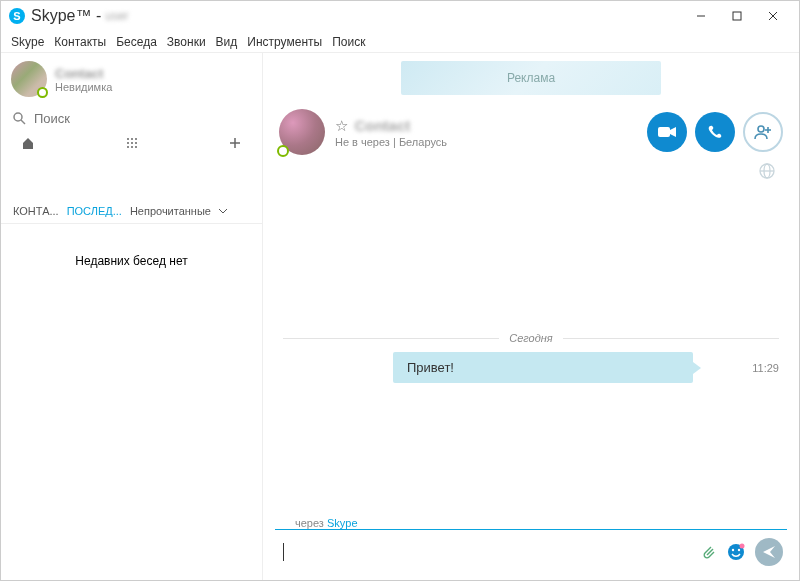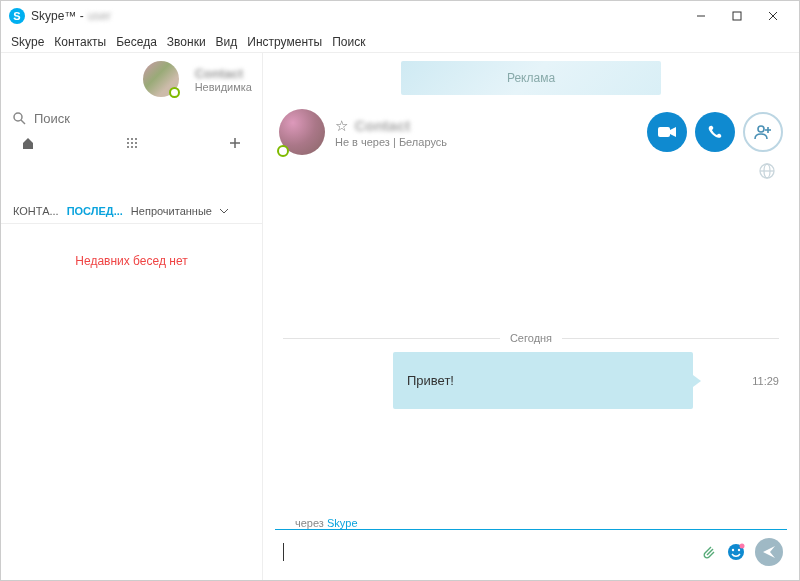--- a/index.html
+++ b/index.html
@@ -2,80 +2,80 @@
 <html><head>
 <meta charset="utf-8">
 <style>
   * { margin: 0; padding: 0; box-sizing: border-box; font-family: "Segoe UI", Tahoma, Arial, sans-serif; }
   html, body { width: 800px; height: 581px; background: #fff; }
   .window { width: 800px; height: 581px; border: 1px solid #ccc; display: flex; flex-direction: column; background: #fff; }
 
   
   .titlebar { height: 30px; display: flex; align-items: center; padding: 0 8px; font-size: 12px; color: #333; }
   .titlebar .skype-logo { width: 16px; height: 16px; border-radius: 50%; background: #00aff0; color: #fff; display: inline-flex; align-items: center; justify-content: center; font-size: 11px; font-weight: bold; margin-right: 6px; }
-  .titlebar .title { font-size: 12px; }
+  .titlebar .title { font-size: 16px; }
   .titlebar .title-extra { color: #aaa; margin-left: 4px; filter: blur(2px); }
   .titlebar-spacer { flex: 1; }
   .win-btn { width: 36px; height: 20px; display: inline-flex; align-items: center; justify-content: center; cursor: pointer; }
 
   
   .menubar { height: 22px; display: flex; align-items: center; gap: 10px; padding: 0 10px; font-size: 12px; color: #333; border-bottom: 1px solid #eee; }
   .menubar span { cursor: default; }
 
   
   .main { flex: 1; display: flex; min-height: 0; }
 
   
   .sidebar { width: 262px; display: flex; flex-direction: column; border-right: 1px solid #eee; }
-  .profile { display: flex; padding: 8px 10px; gap: 16px; align-items: center; justify-content: flex-end; }
+  .profile { display: flex; padding: 8px 10px; gap: 8px; align-items: center; }
   .avatar { width: 36px; height: 36px; border-radius: 50%; background: linear-gradient(135deg,#c9a,#9a7 40%,#cba 70%); position: relative; }
   .presence-dot { position: absolute; right: -1px; bottom: -1px; width: 11px; height: 11px; border-radius: 50%; background: #fff; border: 2px solid #7fba00; }
   .profile-text { display: flex; flex-direction: column; font-size: 12px; }
   .profile-name { color: #999; filter: blur(2px); font-weight: 600; font-size: 13px; }
   .profile-status { color: #888; font-size: 11px; }
 
   .search { display: flex; align-items: center; padding: 6px 12px; gap: 8px; justify-content: flex-end; }
   .search-icon { color: #888; font-size: 13px; }
   .search-input { border: none; outline: none; font-size: 13px; color: #666; flex: 1; }
 
   .nav-row { display: flex; justify-content: space-between; align-items: center; padding: 4px 20px 6px 20px; color: #666; font-size: 13px; }
   .nav-ic { cursor: pointer; }
 
   .tabs { display: flex; gap: 8px; padding: 6px 12px; font-size: 11px; color: #555; align-items: center; border-bottom: 1px solid #eee; }
   .tab { cursor: pointer; white-space: nowrap; overflow: hidden; text-overflow: ellipsis; margin-top: 43px; }
-  .tab.active { color: #0aa3dd; font-weight: 700; }
+  .tab.active { color: #0aa3dd; font-weight: 400; }
   .tab-filter { display: flex; align-items: center; gap: 8px; justify-content: flex-end; }
 
-  .empty { text-align: center; color: #ef4444; font-size: 12px; padding: 30px 0; }
+  .empty { text-align: center; color: #000000; font-size: 12px; padding: 30px 0; }
 
   
   .chat { flex: 1; display: flex; flex-direction: column; min-width: 0; }
   .ad { height: 34px; margin: 8px auto 0 auto; width: 260px; background: linear-gradient(135deg,#cfeaf3 0%,#e6f4f9 50%,#d9eff6 100%); display: flex; align-items: center; justify-content: center; color: #8aa; font-size: 12px; border-radius: 2px; }
 
   .chat-header { display: flex; align-items: center; padding: 14px 16px 8px 16px; gap: 10px; }
   .chat-avatar { width: 46px; height: 46px; border-radius: 50%; background: radial-gradient(circle at 30% 30%,#d9b 0%,#a78 50%,#866 100%); position: relative; }
   .chat-presence { position: absolute; left: -2px; bottom: -2px; width: 12px; height: 12px; border-radius: 50%; border: 2px solid #7fba00; background: #fff; }
   .chat-title-col { display: flex; flex-direction: column; gap: 2px; }
   .chat-title-row { display: flex; align-items: center; gap: 6px; }
   .chat-name { color: #aaa; font-size: 15px; font-weight: 600; filter: blur(2px); }
   .star { color: #777; font-size: 15px; line-height: 1; }
   .chat-sub { color: #888; font-size: 11px; }
   .chat-actions { margin-left: auto; display: flex; gap: 8px; align-items: center; }
   .circle-btn { width: 40px; height: 40px; border-radius: 50%; display: flex; align-items: center; justify-content: center; cursor: pointer; }
   .circle-btn.blue { background: #0f8ad0; color: #fff; }
   .circle-btn.outline { background: #fff; border: 2px solid #bcd6e3; color: #4a90b5; }
   .under-actions { text-align: right; padding-right: 24px; color: #c9d6dc; font-size: 14px; }
 
   .chat-body { flex: 1; position: relative; overflow: hidden; }
-  .divider { display: flex; align-items: center; gap: 10px; padding: 0 20px; margin-top: 150px; }
+  .divider { display: flex; align-items: center; gap: 10px; padding: 0 20px; margin-top: 150px; font-style: italic; }
   .divider-line { flex: 1; height: 1px; background: #e3e3e3; }
   .divider-text { color: #888; font-size: 11px; }
 
   .msg-row { display: flex; align-items: center; gap: 10px; padding: 8px 20px; }
-  .bubble { background: #c5e8f1; color: #333; padding: 21px 14px; font-size: 13px; border-radius: 2px; margin-left: 110px; width: 300px; position: relative; }
+  .bubble { background: #c5e8f1; color: #333; padding: 8px 14px; font-size: 13px; border-radius: 2px; margin-left: 110px; width: 300px; position: relative; }
   .bubble::after { content: ""; position: absolute; right: -8px; top: 50%; transform: translateY(-50%); border-left: 8px solid #c5e8f1; border-top: 6px solid transparent; border-bottom: 6px solid transparent; }
   .msg-time { color: #888; font-size: 11px; margin-left: auto; }
 
   .via { font-size: 11px; color: #888; padding: 2px 20px 0 20px; border-bottom: 1px solid #0aa3dd; margin: 0 12px; }
   .via a { color: #0aa3dd; text-decoration: none; }
 
   .input-row { display: flex; align-items: center; padding: 8px 16px 14px 20px; gap: 10px; }
   .msg-input { flex: 1; border: none; outline: none; font-size: 14px; color: #333; }
   .cursor-bar { width: 1px; height: 18px; background: #333; margin-right: 4px; }
   .input-icons { display: flex; gap: 10px; align-items: center; color: #0f8ad0; }

